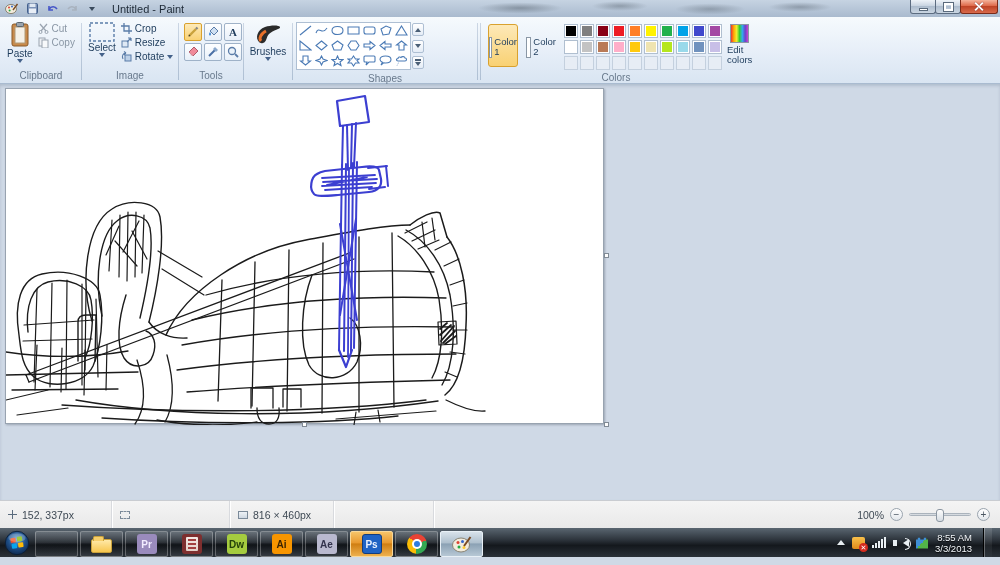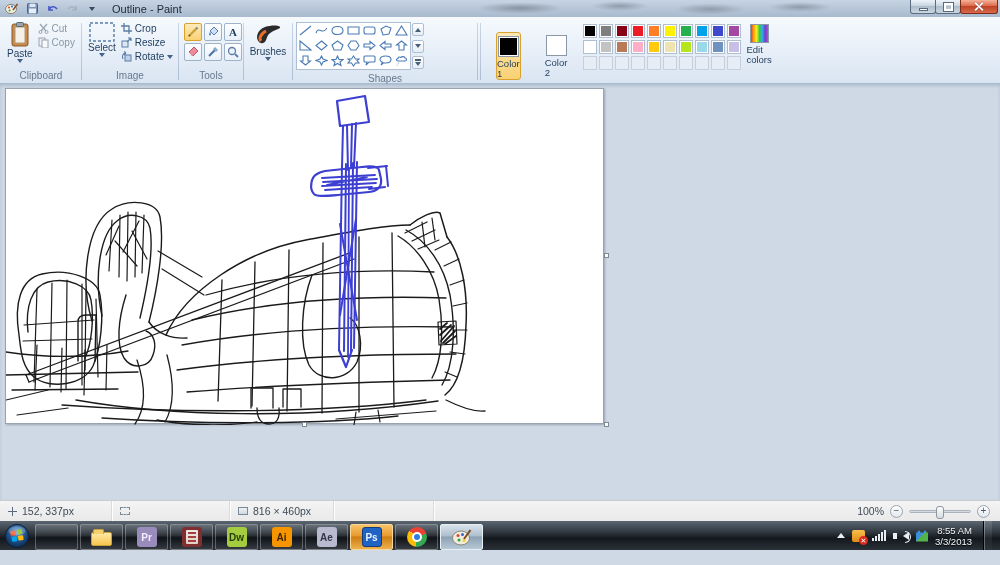--- a/index.html
+++ b/index.html
@@ -50,39 +50,39 @@
   .toolgrid { display:grid; grid-template-columns:repeat(3,18px); grid-auto-rows:18px; gap:2px; padding:3px 2px; }
   .toolbtn { border:1px solid #9fb2c8; border-radius:2px; background:linear-gradient(#fdfeff,#e8f0f9); display:flex; align-items:center; justify-content:center; }
   .toolbtn.sel { background:linear-gradient(#fdeab9,#f9d173); border-color:#d9a12e; }
   .shapesgrid { display:grid; grid-template-columns:repeat(7,15px); grid-auto-rows:14px; gap:1px; background:#fff; border:1px solid #aebfd3; padding:1px; margin:2px 0; }
   .shapecell { display:flex; align-items:center; justify-content:center; }
   .scrollcol { display:flex; flex-direction:column; justify-content:space-between; padding:3px 1px; }
   .scbtn { width:12px; height:13px; border:1px solid #aebfd3; border-radius:2px; background:linear-gradient(#fff,#e4ecf6); display:flex; align-items:center; justify-content:center; }
   .tri-up { width:0;height:0;border-left:3px solid transparent;border-right:3px solid transparent;border-bottom:4px solid #4a5f76;}
   .tri-dn { width:0;height:0;border-left:3px solid transparent;border-right:3px solid transparent;border-top:4px solid #4a5f76;}
   .ofbar { width:6px; height:1.5px; background:#4a5f76; margin-bottom:1px; }
-  .swatchbtn { width:30px; display:flex; flex-direction:column; align-items:center; font-size:9.5px; color:#1e3c5c; line-height:10px; padding-top:3px; gap:2px; border-radius:3px; margin:12px; }
+  .swatchbtn { width:30px; display:flex; flex-direction:row; align-items:center; font-size:9.5px; color:#1e3c5c; line-height:10px; padding-top:3px; gap:2px; border-radius:3px; margin:4px; }
   .swatchbtn.sel { background:linear-gradient(#fde9b8,#f9d173); border:1px solid #d9a12e; }
   .bigswatch { width:21px; height:21px; border:1px solid #8a97a5; box-shadow:inset 0 0 0 1px #fff; }
   .palette { display:grid; grid-template-columns:repeat(10,15px); grid-auto-rows:15px; gap:1px; padding:4px 4px 0; }
   .chip { width:14px; height:14px; border:1px solid #b0bfd0; box-shadow:inset 0 0 0 1px #fff; }
   .chip.empty { background:#e7edf5; border-color:#c4d0de; box-shadow:none; }
   .editbtn { width:40px; display:flex; flex-direction:column; align-items:center; font-size:9.5px; line-height:10px; color:#1e3c5c; padding-top:4px; gap:2px; }
   .rainbow { width:19px; height:19px; border:1px solid #8a97a5; background:linear-gradient(90deg,#e33,#fa0,#ee3,#3c3,#3ae,#64c,#c4c); }
   .sizeicon { display:flex; flex-direction:column; gap:2px; margin:4px 0 2px; }
   .sizeicon div { background:#30455e; border-radius:1px; }
 
   
   .workarea { position:relative; height:416px; background:#cfd9e6; box-shadow:inset 0 2px 3px rgba(90,110,135,.25); }
   .canvas { position:absolute; left:5px; top:4px; width:599px; height:336px; background:#fff; border:1px solid #98a3b0; box-shadow:1px 1px 2px rgba(60,70,85,.35); }
   .canvas svg { position:absolute; inset:0; }
   .handle { position:absolute; width:5px; height:5px; background:#fdfdfd; border:1px solid #808a95; }
 
   
-  .statusbar { height:21px; background:linear-gradient(#f4f4f4,#e9e9e9); border-top:1px solid #c9ccd1; display:flex; align-items:center; font-size:10.5px; color:#3f4a55; }
+  .statusbar { height:28px; background:linear-gradient(#f4f4f4,#e9e9e9); border-top:1px solid #c9ccd1; display:flex; align-items:center; font-size:10.5px; color:#3f4a55; }
   .pane { height:100%; display:flex; align-items:center; gap:5px; padding:0 8px; border-right:1px solid #d8dade; box-shadow:1px 0 0 #fff; }
   .pane.flex { flex:1; border-right:none; box-shadow:none; }
   .cross { position:relative; width:9px; height:9px; }
   .cross::before { content:""; position:absolute; left:4px; top:0; width:1px; height:9px; background:#5a6b7d; }
   .cross::after { content:""; position:absolute; top:4px; left:0; height:1px; width:9px; background:#5a6b7d; }
   .selico { width:10px; height:8px; border:1px dashed #7b8a99; }
   .sizico { width:10px; height:8px; border:1px solid #7b8a99; background:linear-gradient(#eef2f6,#cfd8e2); }
   .zoompane { display:flex; align-items:center; gap:6px; padding:0 10px; }
   .zbtn { width:13px; height:13px; border:1px solid #9aa4ae; border-radius:50%; background:linear-gradient(#fff,#e3e7ec); display:flex; align-items:center; justify-content:center; font-size:10px; color:#4a5662; line-height:10px; }
   .ztrack { position:relative; width:62px; height:3px; background:linear-gradient(#c2c8cf,#e9edf1); border:1px solid #aab3bc; border-radius:2px; }
@@ -152,21 +152,21 @@
       <span class="qbtn">
         <svg class="ico" width="13" height="11" viewBox="0 0 13 11">
             <path d="M10 3 L10 7 L6 7" fill="none" stroke="#a8b2be" stroke-width="1.6"></path>
             <path d="M10 6.5 C8 3 4 3 2 6" fill="none" stroke="#a8b2be" stroke-width="1.6"></path>
           </svg>
       </span>
       <span class="qbtn">
           <span class="caret-dn" style="border-top-color:#3a4a5c"></span>
         </span>
     </div>
-    <div class="wintitle">Outline - Paint</div>
+    <div class="wintitle">Untitled - Paint</div>
     <div class="winbtns">
       <div class="wbtn">
           <span class="glyph-min"></span>
         </div>
       <div class="wbtn">
           <span class="glyph-max"></span>
         </div>
       <div class="wbtn close">
           <span class="glyph-x"></span>
         </div>

